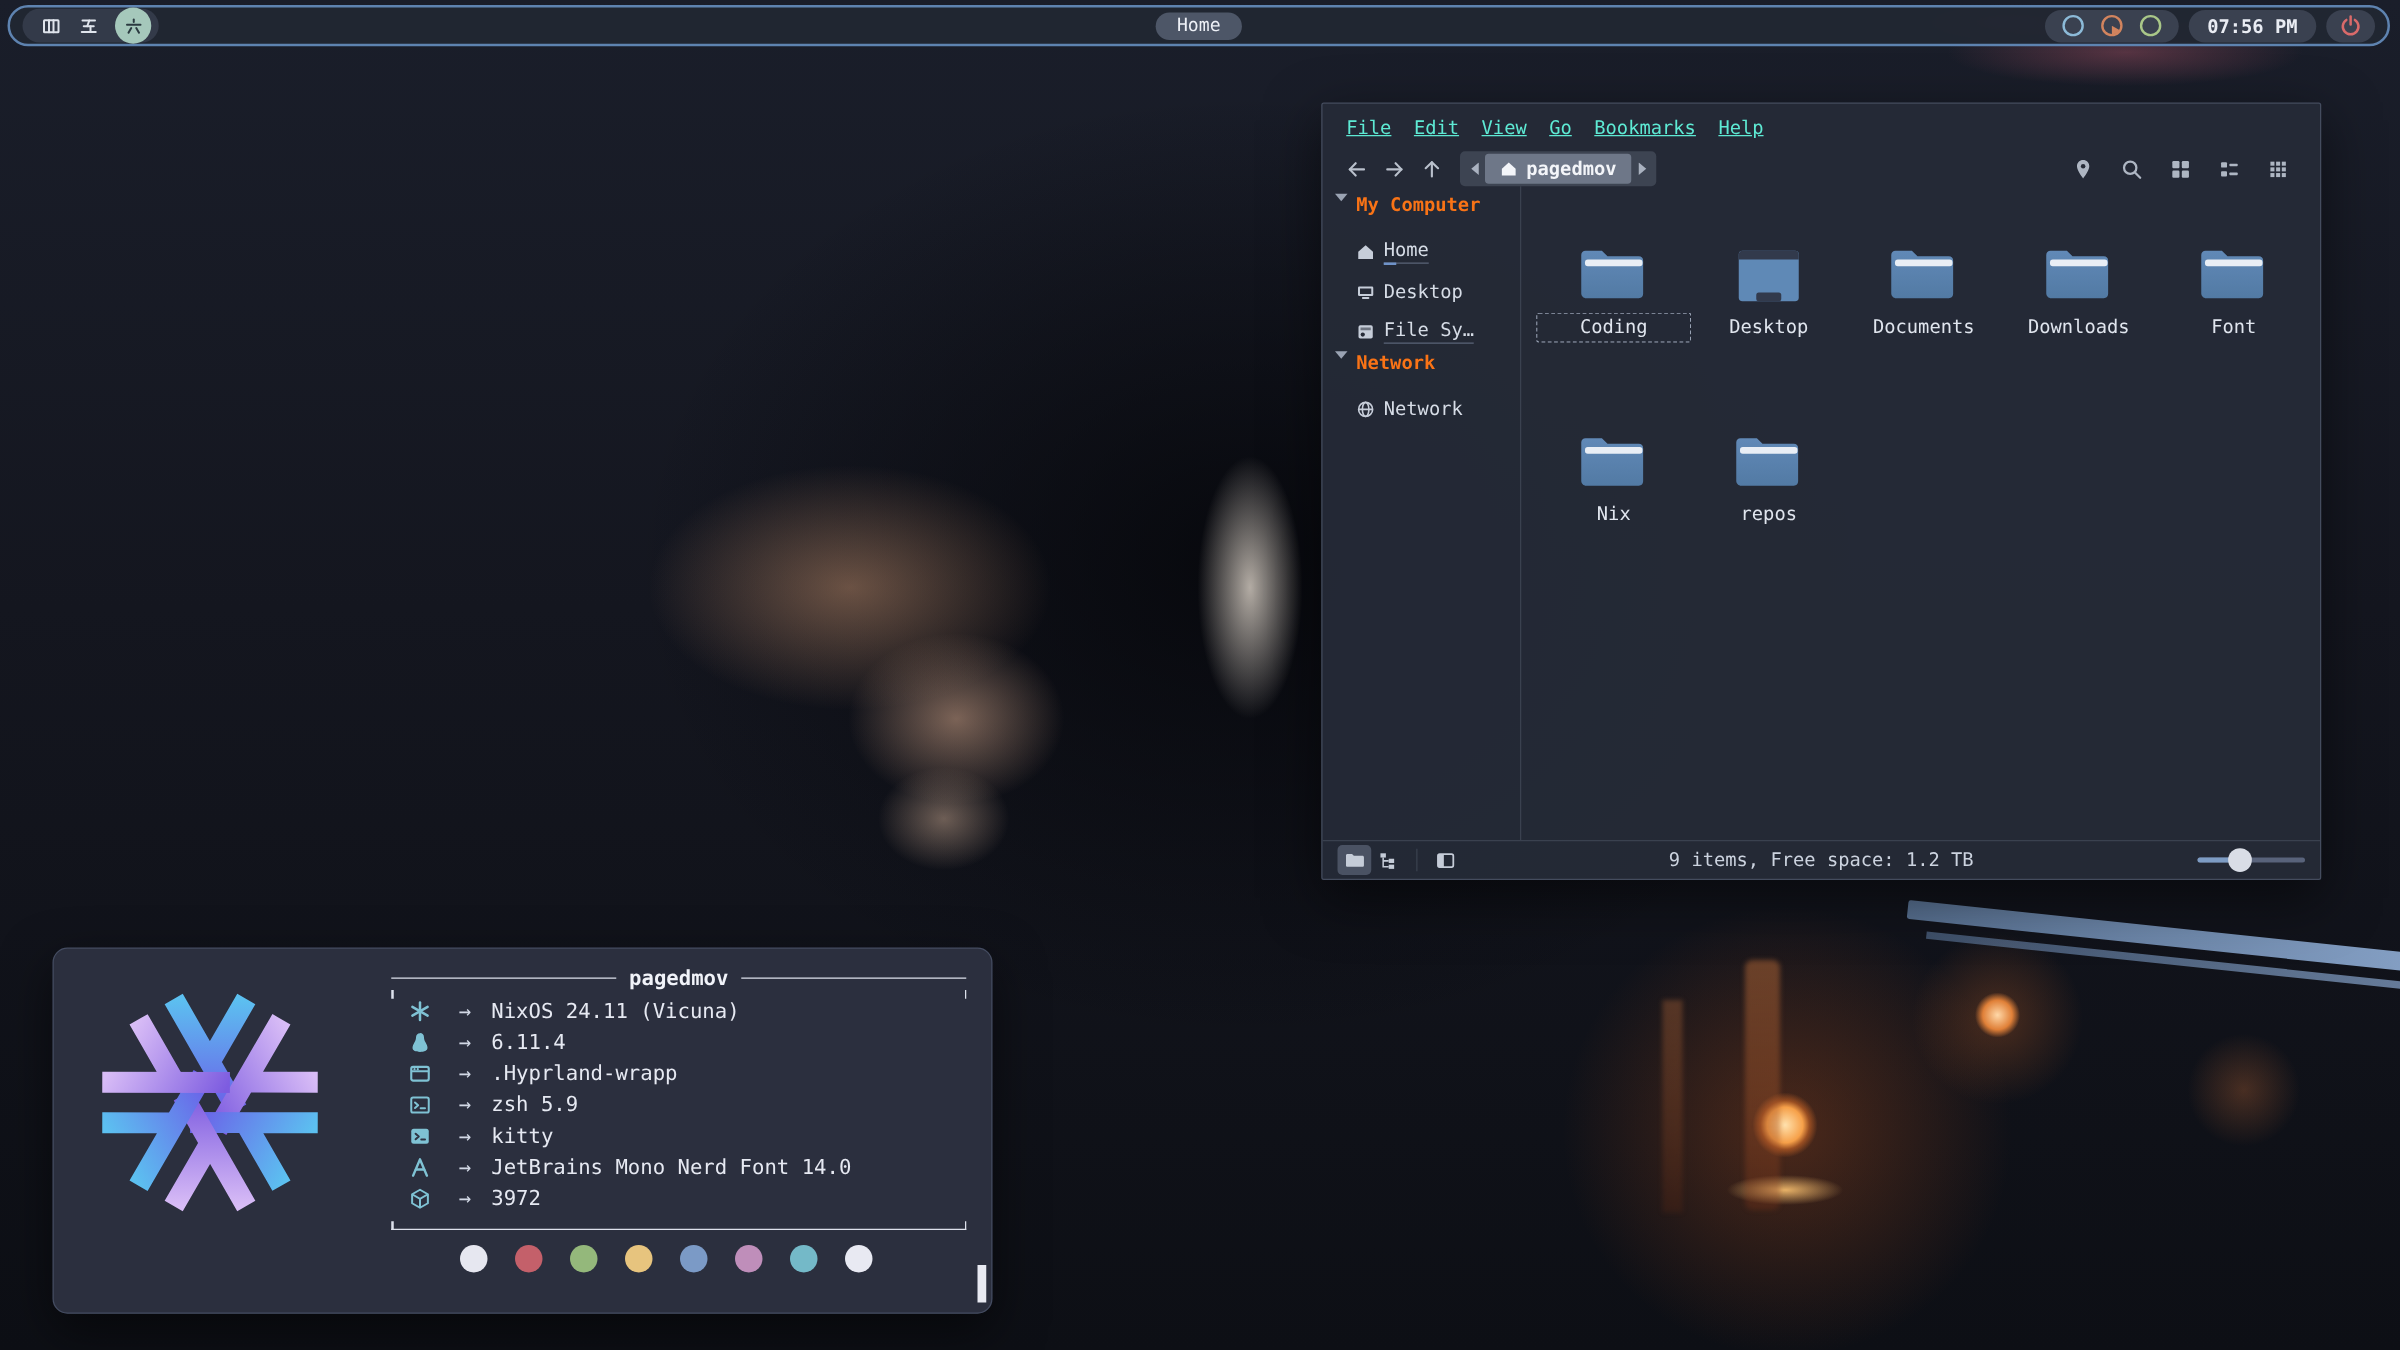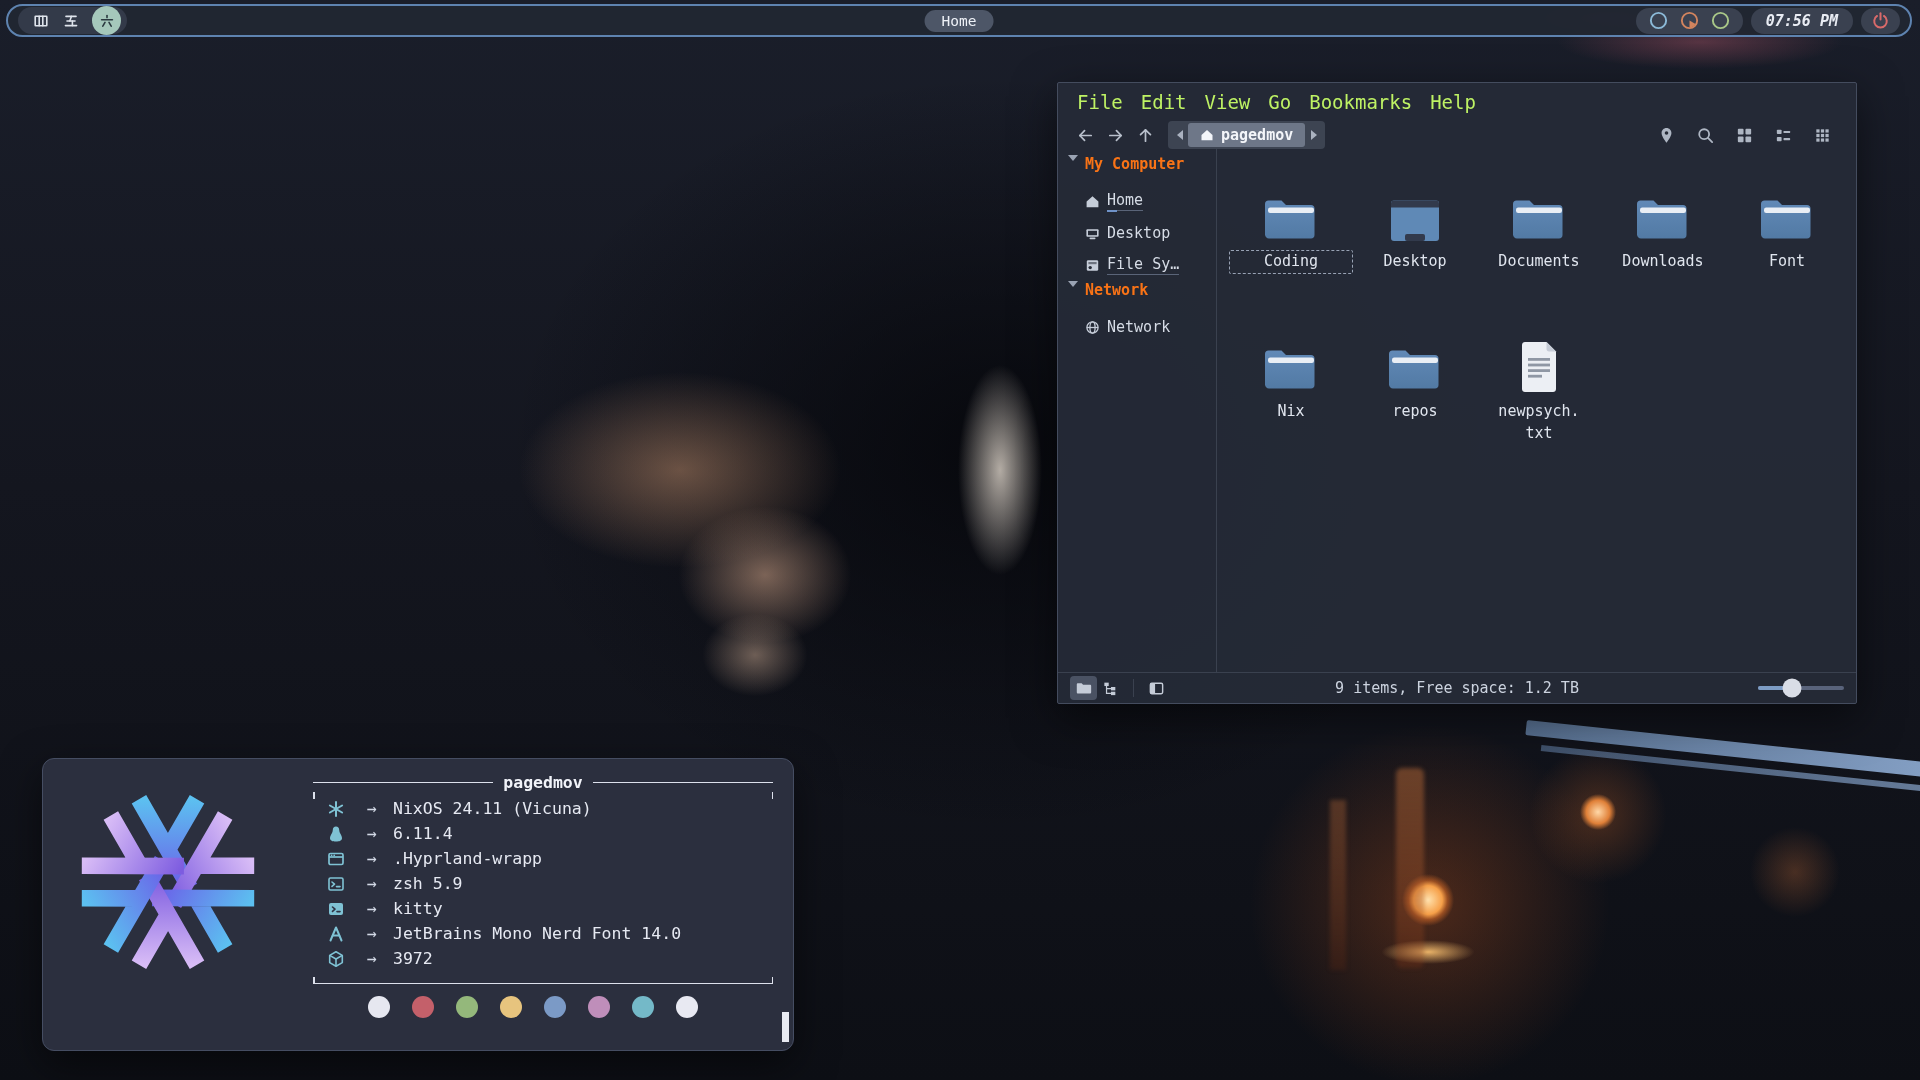--- a/index.html
+++ b/index.html
@@ -45,34 +45,34 @@
   .topbar{position:absolute;left:6px;top:4px;width:1906px;height:33px;z-index:20;
     background:rgba(33,38,50,0.97);border:2px solid #5e83b0;border-radius:19px;
     box-sizing:border-box;display:flex;align-items:center;padding:0 10px;}
   .ws-pill{display:flex;align-items:center;gap:12px;height:27px;padding:0 6px 0 14px;
     background:#333a49;border-radius:14px;}
   .ws{width:18px;height:18px;display:flex;align-items:center;justify-content:center;color:#dfe4ec;}
   .ws svg{width:16px;height:16px;}
   .ws.active{width:29px;height:29px;border-radius:50%;background:#a5c8bb;color:#2b3a40;flex:none;}
   .title-pill{position:absolute;left:50%;top:50%;transform:translate(-50%,-50%);
     background:#4d5667;border-radius:13px;padding:3px 17px;font-size:14.5px;color:#eef1f7;}
-  .right-group{margin-left:auto;display:flex;align-items:center;gap:8px;font-style:italic;}
+  .right-group{margin-left:auto;display:flex;align-items:center;gap:8px;}
   .tray-pill,.clock-pill,.power-pill{background:#3a4150;border-radius:13px;height:26px;
     display:flex;align-items:center;}
   .tray-pill{gap:10px;padding:0 12px;}
   .tray-ic{width:21px;height:21px;display:flex;}
   .clock-pill{padding:0 15px;font-size:15px;font-weight:bold;color:#e9ecf3;}
   .power-pill{padding:0 10px;color:#d96a6a;}
 
   
   .fm{position:absolute;left:1057px;top:82px;width:800px;height:622px;z-index:10;
     background:rgba(37,42,55,0.94);border:1px solid #444c5e;border-radius:2px;
     box-sizing:border-box;box-shadow:0 14px 44px rgba(0,0,0,0.5);color:#d2d8e2;}
   .fm-menubar{height:30px;display:flex;align-items:center;padding:4px 10px 0;}
-  .menu-item{padding:0 9px;font-size:19px;color:#bef264;}
+  .menu-item{padding:0 9px;font-size:15px;color:#5eead4;text-decoration:underline;}
   .fm-toolbar{height:36px;display:flex;align-items:center;padding:0 12px;}
   .navbtn{width:30px;height:26px;display:flex;align-items:center;justify-content:center;color:#b9c0cc;}
   .navbtn svg{width:19px;height:19px;}
   .pathbar{margin-left:8px;height:28px;background:#3d4452;border-radius:4px;
     display:flex;align-items:center;padding:0 3px;}
   .pchev{width:17px;height:24px;display:flex;align-items:center;justify-content:center;color:#aab2c0;}
   .path-seg{height:24px;background:rgba(152,162,180,0.55);border-radius:3px;
     display:flex;align-items:center;gap:7px;padding:0 12px;color:#f3f5f9;font-size:15px;font-weight:bold;}
   .path-seg svg{width:14px;height:14px;}
   .toolbar-right{margin-left:auto;display:flex;gap:20px;padding-right:12px;color:#aeb6c3;align-items:center;}
@@ -448,36 +448,20 @@
                   <stop offset="0" stop-color="#6189b7"></stop>
                   <stop offset="1" stop-color="#527aa4"></stop>
                 </linearGradient>
               </defs>
               <path d="M3 8c0-2.2 1.3-3.5 3.5-3.5h13l4.5 4.5h25c2.2 0 3.5 1.3 3.5 3.5v26.5c0 2.2-1.3 3.5-3.5 3.5h-42C4.8 42.5 3 40.7 3 38.5Z" fill="url(#fg)"></path>
               <rect x="6" y="11.5" width="46" height="5.5" rx="2.2" fill="#e9eef5"></rect>
             </svg>
           </div>
           <div class="flabel">repos</div>
         </div>
-        <div class="fm-item">
-          <div class="ic">
-            <svg width="42" height="52" viewBox="0 0 42 52">
-              <path d="M4 4c0-1.7 1.3-3 3-3h21.5L38 10.5V48c0 1.7-1.3 3-3 3H7c-1.7 0-3-1.3-3-3Z" fill="#eceff4"></path>
-              <path d="M28.5 1 38 10.5h-7c-1.4 0-2.5-1.1-2.5-2.5Z" fill="#c6ccd7"></path>
-              <g fill="#8f97a4">
-                <rect x="10" y="17" width="22" height="2.8"></rect>
-                <rect x="10" y="22.6" width="22" height="2.8"></rect>
-                <rect x="10" y="28.2" width="22" height="2.8"></rect>
-                <rect x="10" y="33.8" width="14" height="2.8"></rect>
-              </g>
-            </svg>
-          </div>
-          <div class="flabel">newpsych.
-txt</div>
-        </div>
       </div>
   </div>
   <div class="fm-status">
     <div class="vbtn active">
       <svg viewBox="0 0 18 18">
           <path d="M2 5c0-.9.5-1.4 1.4-1.4h4l1.6 1.6h7.6c.9 0 1.4.5 1.4 1.4v7c0 .9-.5 1.4-1.4 1.4H3.4C2.5 15 2 14.5 2 13.6Z" fill="currentColor" transform="scale(0.95)"></path>
         </svg>
     </div>
     <div class="vbtn">
       <svg viewBox="0 0 18 18">

